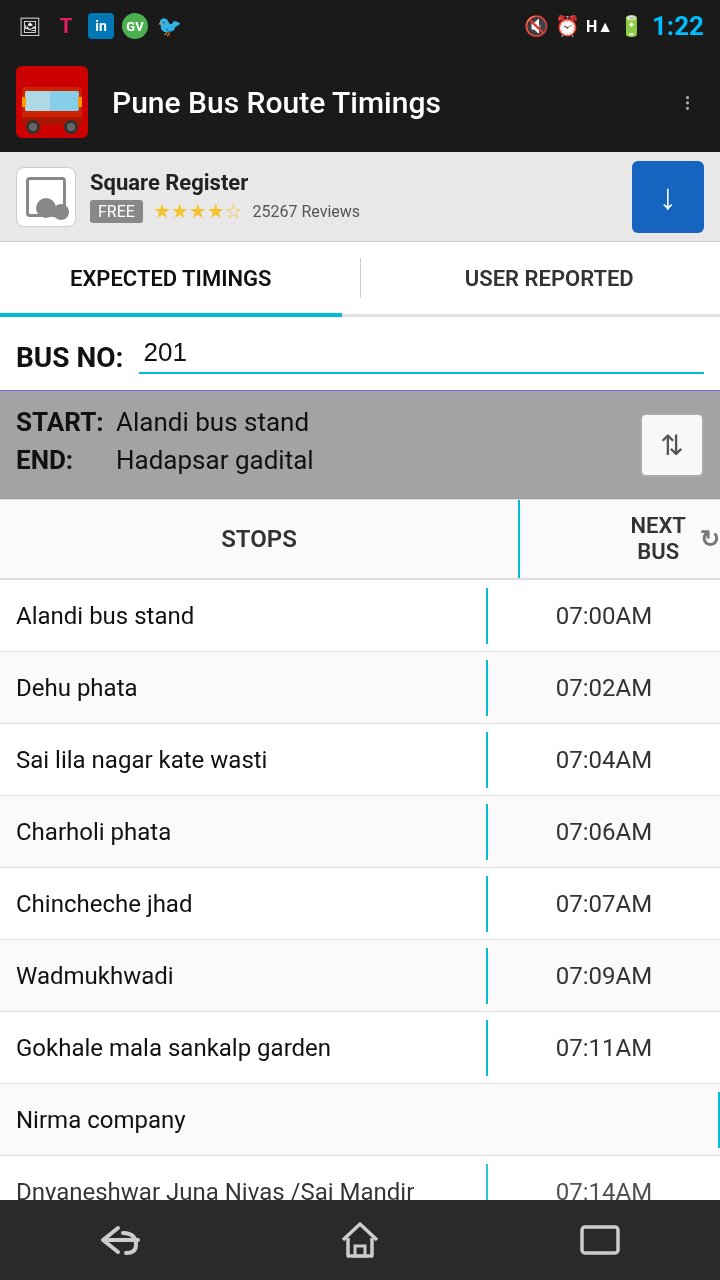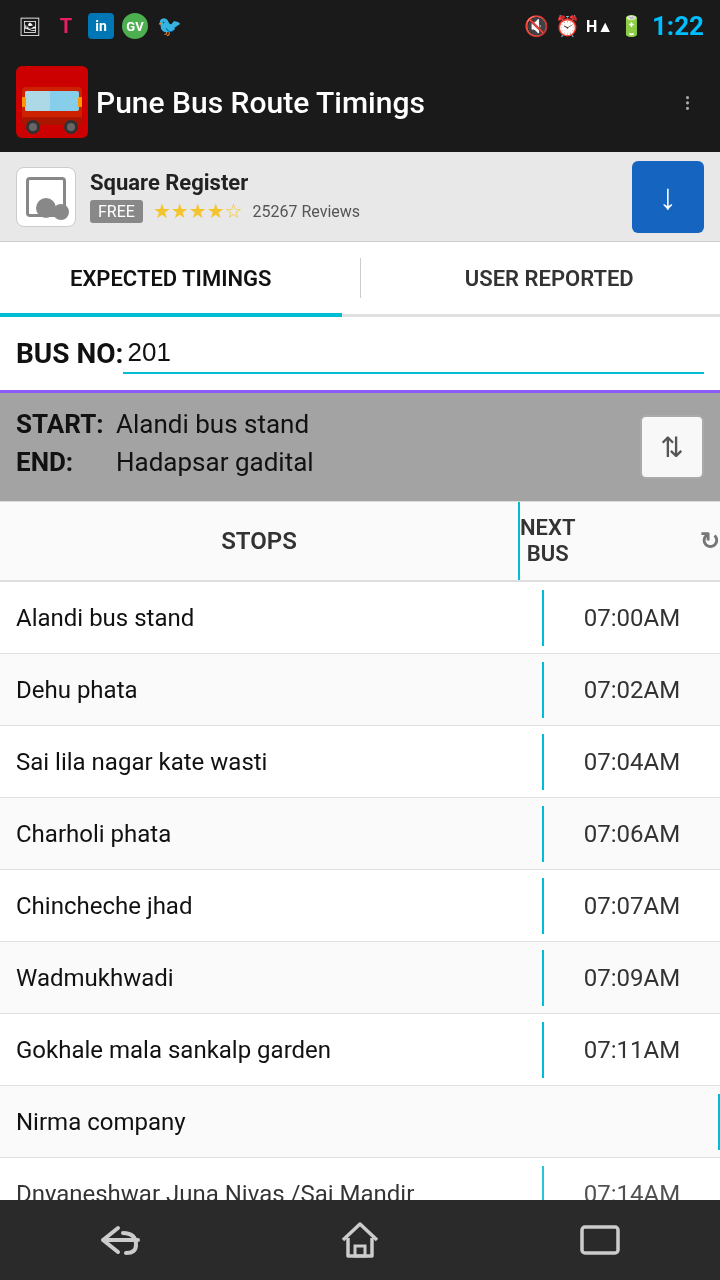--- a/index.html
+++ b/index.html
@@ -56,21 +56,21 @@
       background: #1a1a1a;
       height: 100px;
       display: flex;
       align-items: center;
       padding: 0 16px;
       justify-content: space-between;
     }
     .app-bar-left {
       display: flex;
       align-items: center;
-      gap: 8px;
+      gap: 24px;
     }
     .app-icon {
       width: 72px;
       height: 72px;
       background: #cc0000;
       border-radius: 6px;
       overflow: hidden;
       display: flex;
       align-items: center;
       justify-content: center;
@@ -206,24 +206,24 @@
 
     
     .content {
       background: #f5f5f5;
     }
 
     
     .bus-number-row {
       background: white;
       display: flex;
-      align-items: center;
+      align-items: flex-end;
       padding: 16px 16px;
-      border-bottom: 3px solid #8b5cf6;
-      gap: 0;
+      border-bottom: 1px solid #8b5cf6;
+      gap: 16px;
     }
     .bus-no-label {
       font-size: 28px;
       font-weight: bold;
       color: #111;
       white-space: nowrap;
     }
     .bus-no-input {
       font-size: 26px;
       color: #111;
@@ -294,21 +294,21 @@
       justify-content: center;
       font-size: 24px;
       font-weight: 600;
       color: #333;
       border-right: 2px solid #00bcd4;
     }
     .col-next-bus {
       width: 200px;
       display: flex;
       align-items: center;
-      justify-content: space-between;
+      justify-content: flex-end;
       gap: 8px;
       font-size: 22px;
       font-weight: 600;
       color: #333;
       text-align: center;
       line-height: 1.2;
     }
     .refresh-icon {
       color: #777;
       font-size: 24px;
@@ -323,21 +323,21 @@
       background: #fafafa;
     }
     .stop-name {
       flex: 1;
       font-size: 24px;
       color: #111;
       padding: 14px 16px;
       border-right: 2px solid #00bcd4;
     }
     .stop-time {
-      width: 176px;
+      width: 232px;
       font-size: 24px;
       color: #333;
       text-align: center;
       padding: 14px 8px;
     }
     .stop-row.partial {
       opacity: 0.85;
     }
 
     

